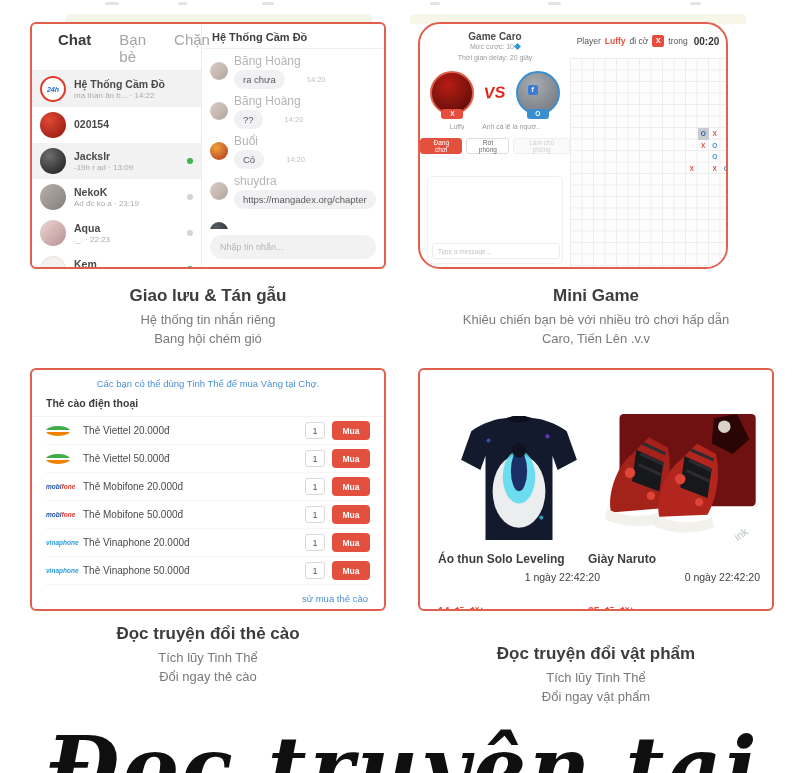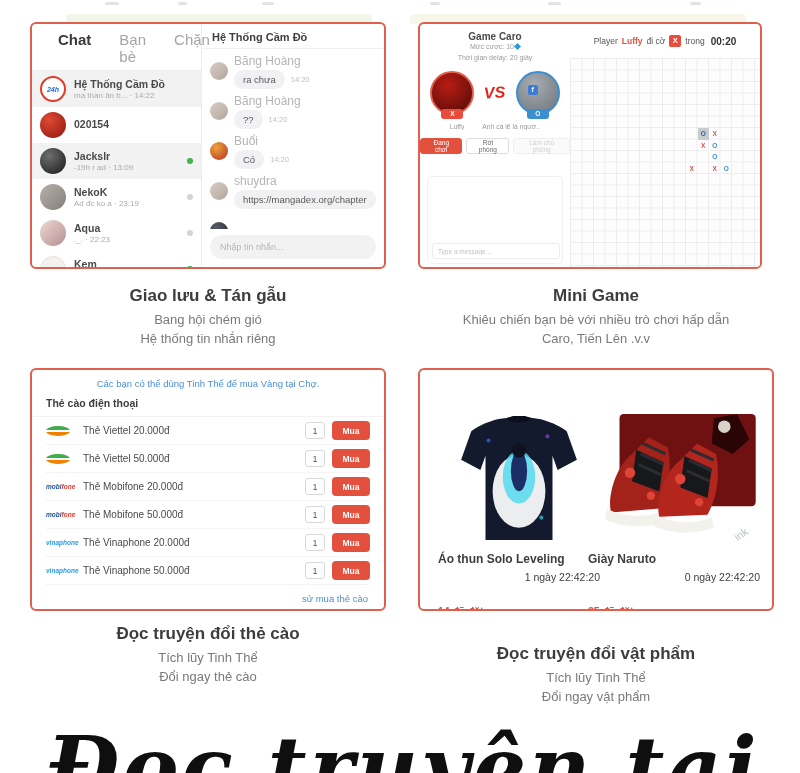--- a/index.html
+++ b/index.html
@@ -3,21 +3,21 @@
 <meta charset="utf-8">
 <style>
   * { box-sizing: border-box; margin: 0; padding: 0; }
   html,body { width:800px; height:773px; overflow:hidden; background:#fff;
     font-family:"Liberation Sans", sans-serif; }
   .canvas { position:relative; width:800px; height:773px; background:#fff; }
 
   
   .panel { position:absolute; background:#fff; border:2px solid #e0604d; border-radius:6px; overflow:hidden; }
   .p-chat { left:30px; top:22px; width:356px; height:247px; }
-  .p-game { left:418px; top:22px; width:344px; height:247px; }
+  .p-game { left:418px; top:22px; width:310px; height:247px;border-radius:22px; }
   .p-cards { left:30px; top:368px; width:356px; height:243px; }
   .p-shop { left:418px; top:368px; width:356px; height:243px; }
 
   
   .strip { position:absolute; height:10px; border-radius:5px 5px 0 0; opacity:.55; }
   .strip.l { left:66px; top:14px; width:306px; background:#e7efd6; }
   .strip.r { left:410px; top:14px; width:336px; background:#f2eed6; }
   .smudge { position:absolute; top:2px; height:3px; background:#e3e3e3; border-radius:2px; }
 
   
@@ -42,21 +42,21 @@
   .av-girl { background:linear-gradient(135deg,#ecd9d2,#b78f93); }
   .av-sketch { background:#f4f2ef; border:1px solid #e4e2de; }
   .av-warm { background:linear-gradient(135deg,#d9cdc5,#b3a69e); }
   .av-fruit { background:radial-gradient(circle at 35% 30%, #efa33a, #b03020); }
   .av-litron { background:radial-gradient(circle at 35% 30%, #565d66, #23262b); }
   .thread-head { padding:7px 10px 5px; font-size:11px; font-weight:bold; color:#3f3f3f; border-bottom:1px solid #f0f0f0; }
   .msgs { flex:1; padding:5px 0 0 8px; overflow:hidden; }
   .msg { display:flex; gap:6px; margin-bottom:5px; }
   .av-sm { width:18px; height:18px; border-radius:50%; flex:0 0 18px; margin-top:8px; }
   .msg-sender { font-size:12px; color:#b5b5b5; margin-bottom:2px; }
-  .msg-row { display:flex; align-items:center; gap:6px; }
+  .msg-row { display:flex; align-items:center; gap:22px; }
   .bubble { background:#f1f1f3; color:#5a5a5a; font-size:9.5px; padding:4px 9px; border-radius:11px;
     white-space:nowrap; overflow:hidden; max-width:148px; }
   .msg-time { font-size:7.5px; color:#c0c0c0; }
   .chat-input-wrap { padding:6px 8px 8px; }
   .chat-input { width:100%; height:24px; border:none; background:#f2f2f2; border-radius:12px;
     font-size:9px; padding:0 10px; color:#666; outline:none; font-family:inherit;}
   .chat-input::placeholder { color:#b6b6b6; }
 
   
   .game-left { position:absolute; left:0; top:0; width:150px; height:100%; }
@@ -316,22 +316,22 @@
           <span class="mk o" style="left: 139px; top: 93px;">O</span>
           <span class="mk x" style="left: 116px; top: 104.5px;">X</span>
           <span class="mk x" style="left: 139px; top: 104.5px;">X</span>
           <span class="mk o" style="left: 150.5px; top: 104.5px;">O</span>
         </div>
     </div>
   </div>
 
   <div class="caption" style="left:30px; top:286px;">
     <div class="cap-title">Giao lưu &amp; Tán gẫu</div>
+    <div class="cap-line">Hệ thống tin nhắn riêng</div>
     <div class="cap-line">Bang hội chém gió</div>
-    <div class="cap-line">Hệ thống tin nhắn riêng</div>
   </div>
   <div class="caption" style="left:418px; top:286px;">
     <div class="cap-title">Mini Game</div>
     <div class="cap-line">Khiêu chiến bạn bè với nhiều trò chơi hấp dẫn</div>
     <div class="cap-line">Caro, Tiến Lên .v.v</div>
   </div>
 
   <div class="panel p-cards">
     <div class="notice">Các bạn có thể dùng Tinh Thể để mua Vàng tại Chợ.</div>
     <div class="sect">Thẻ cào điện thoại</div>

